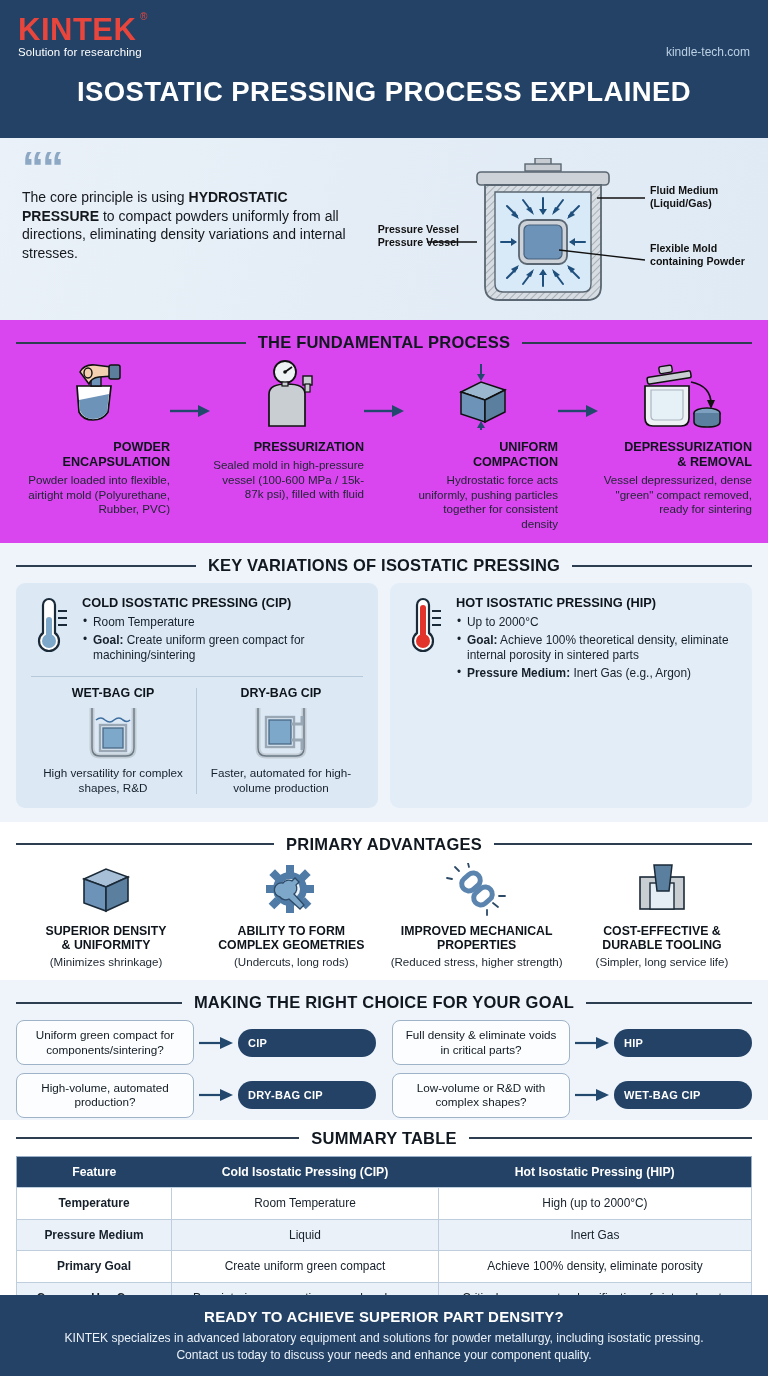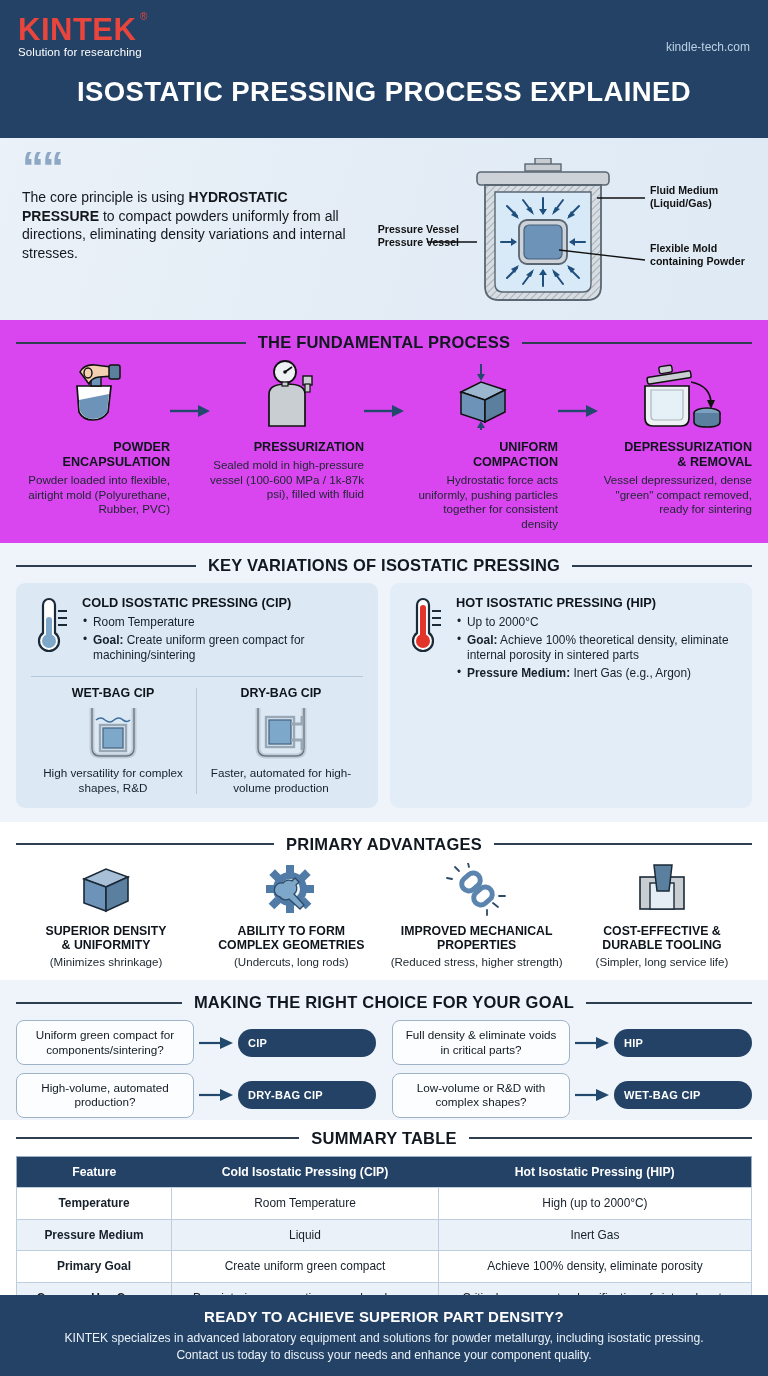--- a/index.html
+++ b/index.html
@@ -5,21 +5,21 @@
   * { box-sizing: border-box; margin: 0; padding: 0; }
   html, body {
     width: 768px;
     font-family: "Liberation Sans", sans-serif;
     background: #ffffff;
   }
   .page { width: 768px; height: 1376px; position: relative; overflow: hidden; background:#fff; }
 
   
   .header { background:#234266; padding:14px 18px 0 18px; height:138px; position:relative; }
-  .logo-row { display:flex; justify-content:space-between; align-items:center; }
+  .logo-row { display:flex; justify-content:space-between; align-items:flex-end; }
   .logo-block { line-height:1; }
   .logo-mark { position:relative; display:inline-block; }
   .logo-text {
     font-size:31px; font-weight:bold; color:#e8453c; letter-spacing:0.5px;
     font-family:"Liberation Sans", sans-serif;
   }
   .logo-reg { position:absolute; top:-2px; right:-11px; font-size:10px; color:#e8453c; }
   .logo-tag { font-size:11.5px; color:#ffffff; margin-top:2px; letter-spacing:0.1px; }
   .site-url { font-size:12px; color:#bcd0e4; margin-top:22px; }
   .header-title {
@@ -262,21 +262,21 @@
             <rect x="64" y="24" width="5" height="8" fill="#c9ced3" stroke="#111" stroke-width="1.2"></rect>
             <circle cx="44" cy="12" r="11" fill="#eef2f5" stroke="#111" stroke-width="1.8"></circle>
             <line x1="44" y1="12" x2="51" y2="7" stroke="#111" stroke-width="1.8"></line>
             <circle cx="44" cy="12" r="1.8" fill="#111"></circle>
             <rect x="41" y="22" width="6" height="4" fill="#c9ced3" stroke="#111" stroke-width="1.2"></rect>
           </svg>
         </div>
         <div class="proc-title">
           <div>PRESSURIZATION</div>
         </div>
-        <div class="proc-desc">Sealed mold in high-pressure vessel (100-600 MPa / 1k-87k psi), filled with fluid</div>
+        <div class="proc-desc">Sealed mold in high-pressure vessel (100-600 MPa / 15k-87k psi), filled with fluid</div>
       </div>
 
       <div class="proc-arrow">
         <svg width="40" height="14" viewBox="0 0 40 14">
             <line x1="0" y1="7" x2="30" y2="7" stroke="#23486e" stroke-width="2.4"></line>
             <polygon points="28,1 40,7 28,13" fill="#23486e"></polygon>
           </svg>
       </div>
 
       <div class="proc-step">

